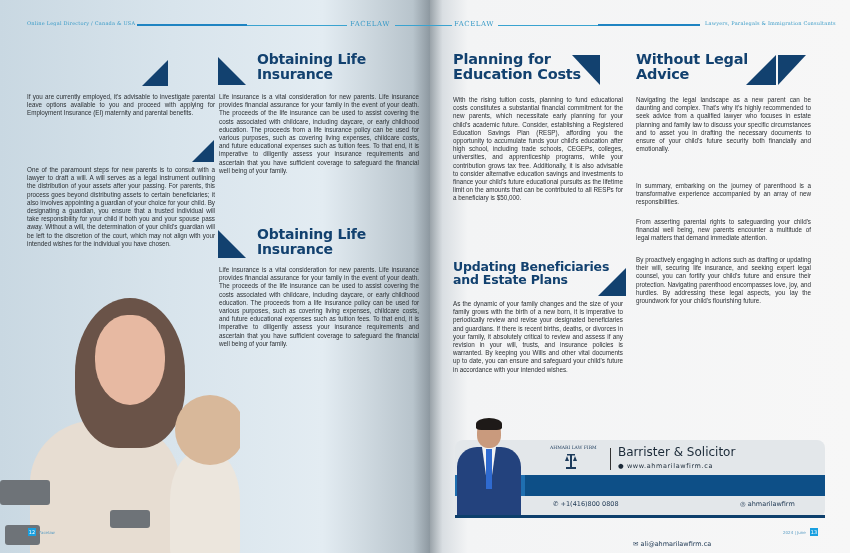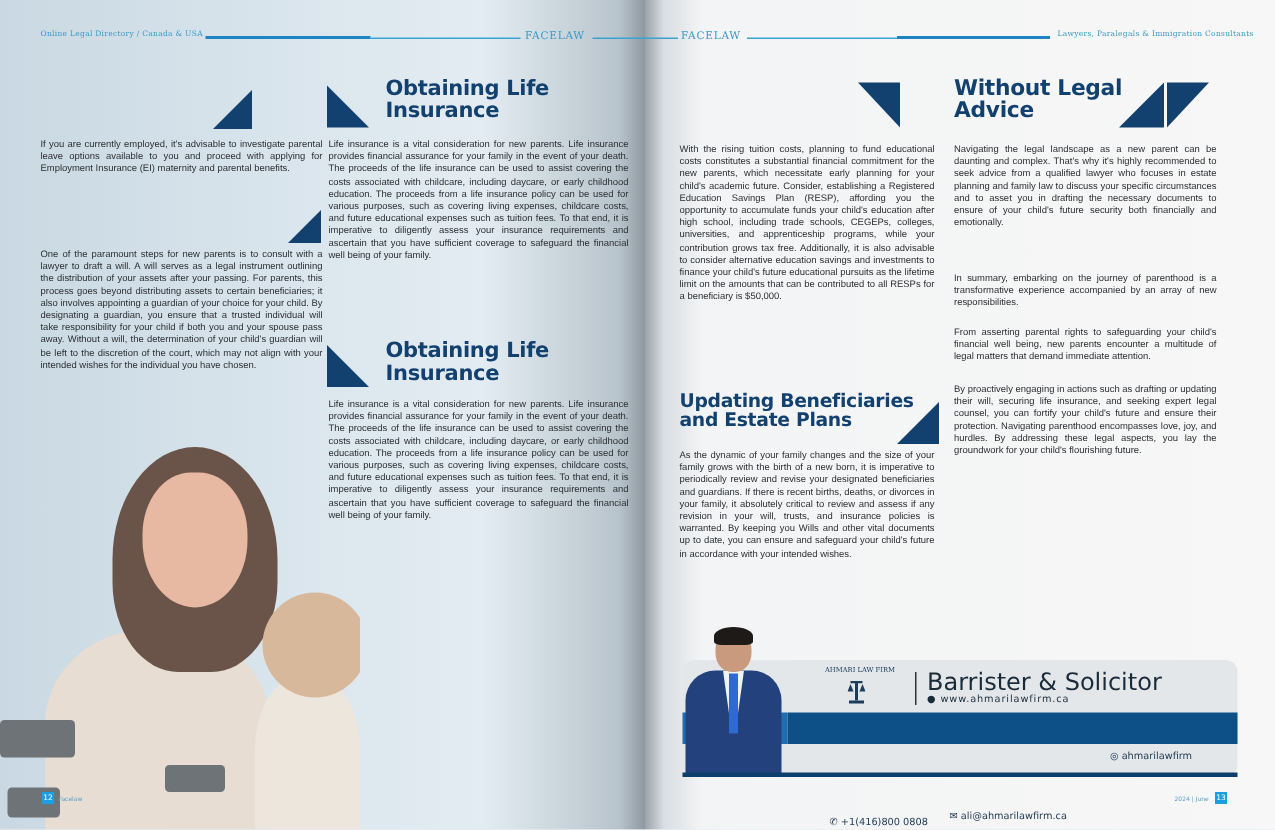--- a/index.html
+++ b/index.html
@@ -57,21 +57,21 @@
   .ad { position: absolute; left: 455px; top: 440px; width: 370px; height: 78px; }
   .ad-bg { position: absolute; left: 0; top: 0; width: 370px; height: 78px; background: #e3e7ea; border-radius: 8px; }
   .ad-name-bar { position: absolute; left: 70px; top: 35px; width: 300px; height: 21px; background: #0d4f87; }
   .ad-name-bar-left { position: absolute; left: 0; top: 35px; width: 70px; height: 21px; background: #1f6fb0; }
   .ad-name { position: absolute; left: 85px; top: 37px; font-size: 16px; font-weight: bold; color: #fff; letter-spacing: 0.3px; font-family: "DejaVu Sans", sans-serif; white-space: nowrap; }
   .ad-contact { position: absolute; top: 60px; font-size: 6.5px; color: #1b3550; white-space: nowrap; }
   .ad-bottom-line { position: absolute; left: 0; top: 75px; width: 370px; height: 3px; background: #0d3f6c; }
   .ad-firm { position: absolute; left: 95px; top: 5px; font-family: "DejaVu Serif", serif; font-size: 4.5px; color: #1d3c5c; }
   .ad-logo { position: absolute; left: 110px; top: 12px; width: 12px; height: 18px; }
   .ad-divider { position: absolute; left: 155px; top: 8px; width: 1px; height: 22px; background: #333; }
-  .ad-title { position: absolute; left: 163px; top: 5px; font-size: 16px; color: #1b2a38; white-space: nowrap; }
+  .ad-title { position: absolute; left: 163px; top: 5px; font-size: 12px; color: #1b2a38; white-space: nowrap; }
   .ad-web { position: absolute; left: 163px; top: 22px; font-size: 6.5px; color: #1b2a38; letter-spacing: 0.6px; white-space: nowrap; }
   .ad-person { position: absolute; left: 0; top: -20px; width: 70px; height: 98px; }
   .ad-person .head { position:absolute; left: 22px; top: 0; width: 24px; height: 28px; border-radius: 45%; background: #c99a7d; }
   .ad-person .hair { position:absolute; left: 21px; top: -2px; width: 26px; height: 12px; border-radius: 50% 50% 20% 20%; background: #1e1a18; }
   .ad-person .suit { position:absolute; left: 2px; top: 27px; width: 64px; height: 71px; border-radius: 20px 20px 0 0; background: #23427d; }
   .ad-person .shirt { position:absolute; left: 27px; top: 27px; width: 14px; height: 40px; background: #f1f2f3; clip-path: polygon(0 0,100% 0,60% 100%,40% 100%); }
   .ad-person .tie { position:absolute; left: 31px; top: 29px; width: 6px; height: 40px; background: #2f6ad0; }
 </style>
 </head>
 <body>
@@ -116,20 +116,21 @@
   </div>
 
   <div class="page-right">
     <div class="rule" style="left:0; width:22px;"></div>
     <div class="brand" style="left:24px;">FACELAW</div>
     <div class="rule" style="left:68px; width:100px;"></div>
     <div class="rule-thick" style="left:168px; width:102px;"></div>
     <div class="running-head" style="left:275px;">Lawyers, Paralegals &amp; Immigration Consultants</div>
   </div>
 
+  <h2 class="heading" style="left:453px; top:52px; width:160px; font-size:14.5px;">Planning for Education Costs</h2>
   <div class="tri" style="left:572px; top:55px; border-left:28px solid transparent; border-top:30px solid #12416f;"></div>
   <div class="tri" style="left:572px; top:55px; width:0; height:0; border-right:0;"></div>
   <p class="body" style="left:453px; top:96px; width:170px;">With the rising tuition costs, planning to fund educational costs constitutes a substantial financial commitment for the new parents, which necessitate early planning for your child's academic future. Consider, establishing a Registered Education Savings Plan (RESP), affording you the opportunity to accumulate funds your child's education after high school, including trade schools, CEGEPs, colleges, universities, and apprenticeship programs, while your contribution grows tax free. Additionally, it is also advisable to consider alternative education savings and investments to finance your child's future educational pursuits as the lifetime limit on the amounts that can be contributed to all RESPs for a beneficiary is $50,000.</p>
 
   <h2 class="heading" style="left:453px; top:260px; width:165px; font-size:12.5px;">Updating Beneficiaries and Estate Plans</h2>
   <div class="tri" style="left:598px; top:268px; border-left:28px solid transparent; border-bottom:28px solid #12416f;"></div>
   <p class="body" style="left:453px; top:300px; width:170px;">As the dynamic of your family changes and the size of your family grows with the birth of a new born, it is imperative to periodically review and revise your designated beneficiaries and guardians. If there is recent births, deaths, or divorces in your family, it absolutely critical to review and assess if any revision in your will, trusts, and insurance policies is warranted. By keeping you Wills and other vital documents up to date, you can ensure and safeguard your child's future in accordance with your intended wishes.</p>
 
   <h2 class="heading" style="left:636px; top:52px; width:120px; font-size:14.5px;">Without Legal Advice</h2>
   <div class="tri" style="left:746px; top:55px; border-left:30px solid transparent; border-bottom:30px solid #12416f;"></div>
@@ -157,21 +158,21 @@
       <rect x="1" y="15" width="10" height="2" fill="#1d3c5c"></rect>
       <path d="M2 4 L0 9 L4 9 Z" fill="#1d3c5c"></path>
       <path d="M10 4 L8 9 L12 9 Z" fill="#1d3c5c"></path>
     </svg>
     <div class="ad-divider"></div>
     <div class="ad-title">Barrister &amp; Solicitor</div>
     <div class="ad-web">
       <span>●</span>
       <span>www.ahmarilawfirm.ca</span>
     </div>
-    <div class="ad-contact" style="left:98px;margin-top:44px;">
+    <div class="ad-contact" style="left:98px;">
       <span>✆</span>
       <span>+1(416)800 0808</span>
     </div>
     <div class="ad-contact" style="left:178px;margin-top:40px;">
       <span>✉</span>
       <span>ali@ahmarilawfirm.ca</span>
     </div>
     <div class="ad-contact" style="left:285px;">
       <span>◎</span>
       <span>ahmarilawfirm</span>

